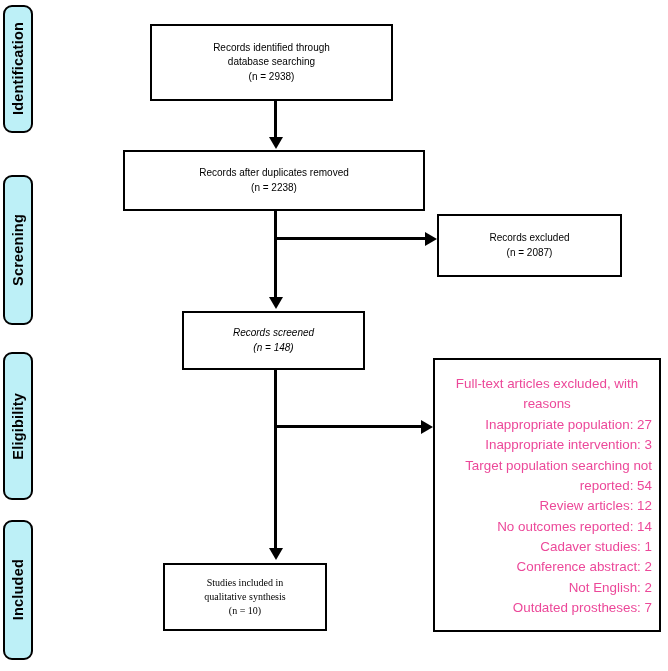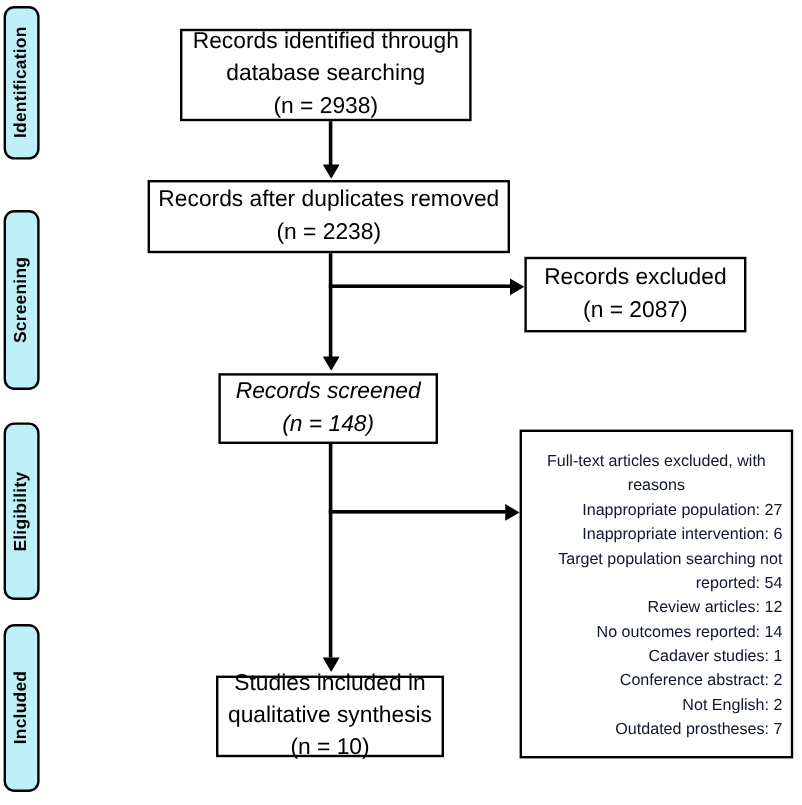--- a/index.html
+++ b/index.html
@@ -46,35 +46,35 @@
   .fbox {
     position: absolute;
     background: #ffffff;
     border: 2px solid #000000;
     box-sizing: border-box;
     display: flex;
     flex-direction: column;
     align-items: center;
     justify-content: center;
     text-align: center;
-    font-size: 19px;
+    font-size: 10px;
     color: #000000;
     line-height: 1.42;
     padding: 2px 6px;
   }
   .fbox .line { display: block; white-space: nowrap; }
 
   
   .reasons {
     position: absolute;
     background: #ffffff;
     border: 2px solid #000000;
     box-sizing: border-box;
     font-size: 13.4px;
-    color: #0f172a;
+    color: #ec4899;
     line-height: 1.52;
     padding: 14px 7px 6px 7px;
     display: flex;
     flex-direction: column;
   }
   .reasons .head {
     text-align: center;
     padding: 0 8px;
   }
   .reasons .count {
@@ -169,31 +169,31 @@
   <div class="arrow-down" style="left:269px; top:548px;"></div>
 
   <div class="hline" style="left:274px; top:425px; width:148px;"></div>
   <div class="arrow-right" style="left:421px; top:420px;"></div>
 
   <div class="reasons" style="left:433px; top:358px; width:228px; height:274px;">
     <span class="head">Full-text articles excluded, with</span>
     <span class="head">reasons</span>
     <div class="rlist">
       <span class="ritem">Inappropriate population: 27</span>
-      <span class="ritem">Inappropriate intervention: 6</span>
+      <span class="ritem">Inappropriate intervention: 3</span>
       <span class="ritem">Target population searching not</span>
       <span class="ritem">reported: 54</span>
       <span class="ritem">Review articles: 12</span>
       <span class="ritem">No outcomes reported: 14</span>
       <span class="ritem">Cadaver studies: 1</span>
       <span class="ritem">Conference abstract: 2</span>
       <span class="ritem">Not English: 2</span>
       <span class="ritem">Outdated prostheses: 7</span>
     </div>
   </div>
 
-  <div class="fbox" style="left:180px; top:563px; width:190px; height:68px;">
+  <div class="fbox" style="left:163px; top:563px; width:164px; height:68px;font-family:Liberation Serif, serif;">
     <span class="line">Studies included in</span>
     <span class="line">qualitative synthesis</span>
     <span class="line">(n = 10)</span>
   </div>
 
 </div>
 
 </body></html>

